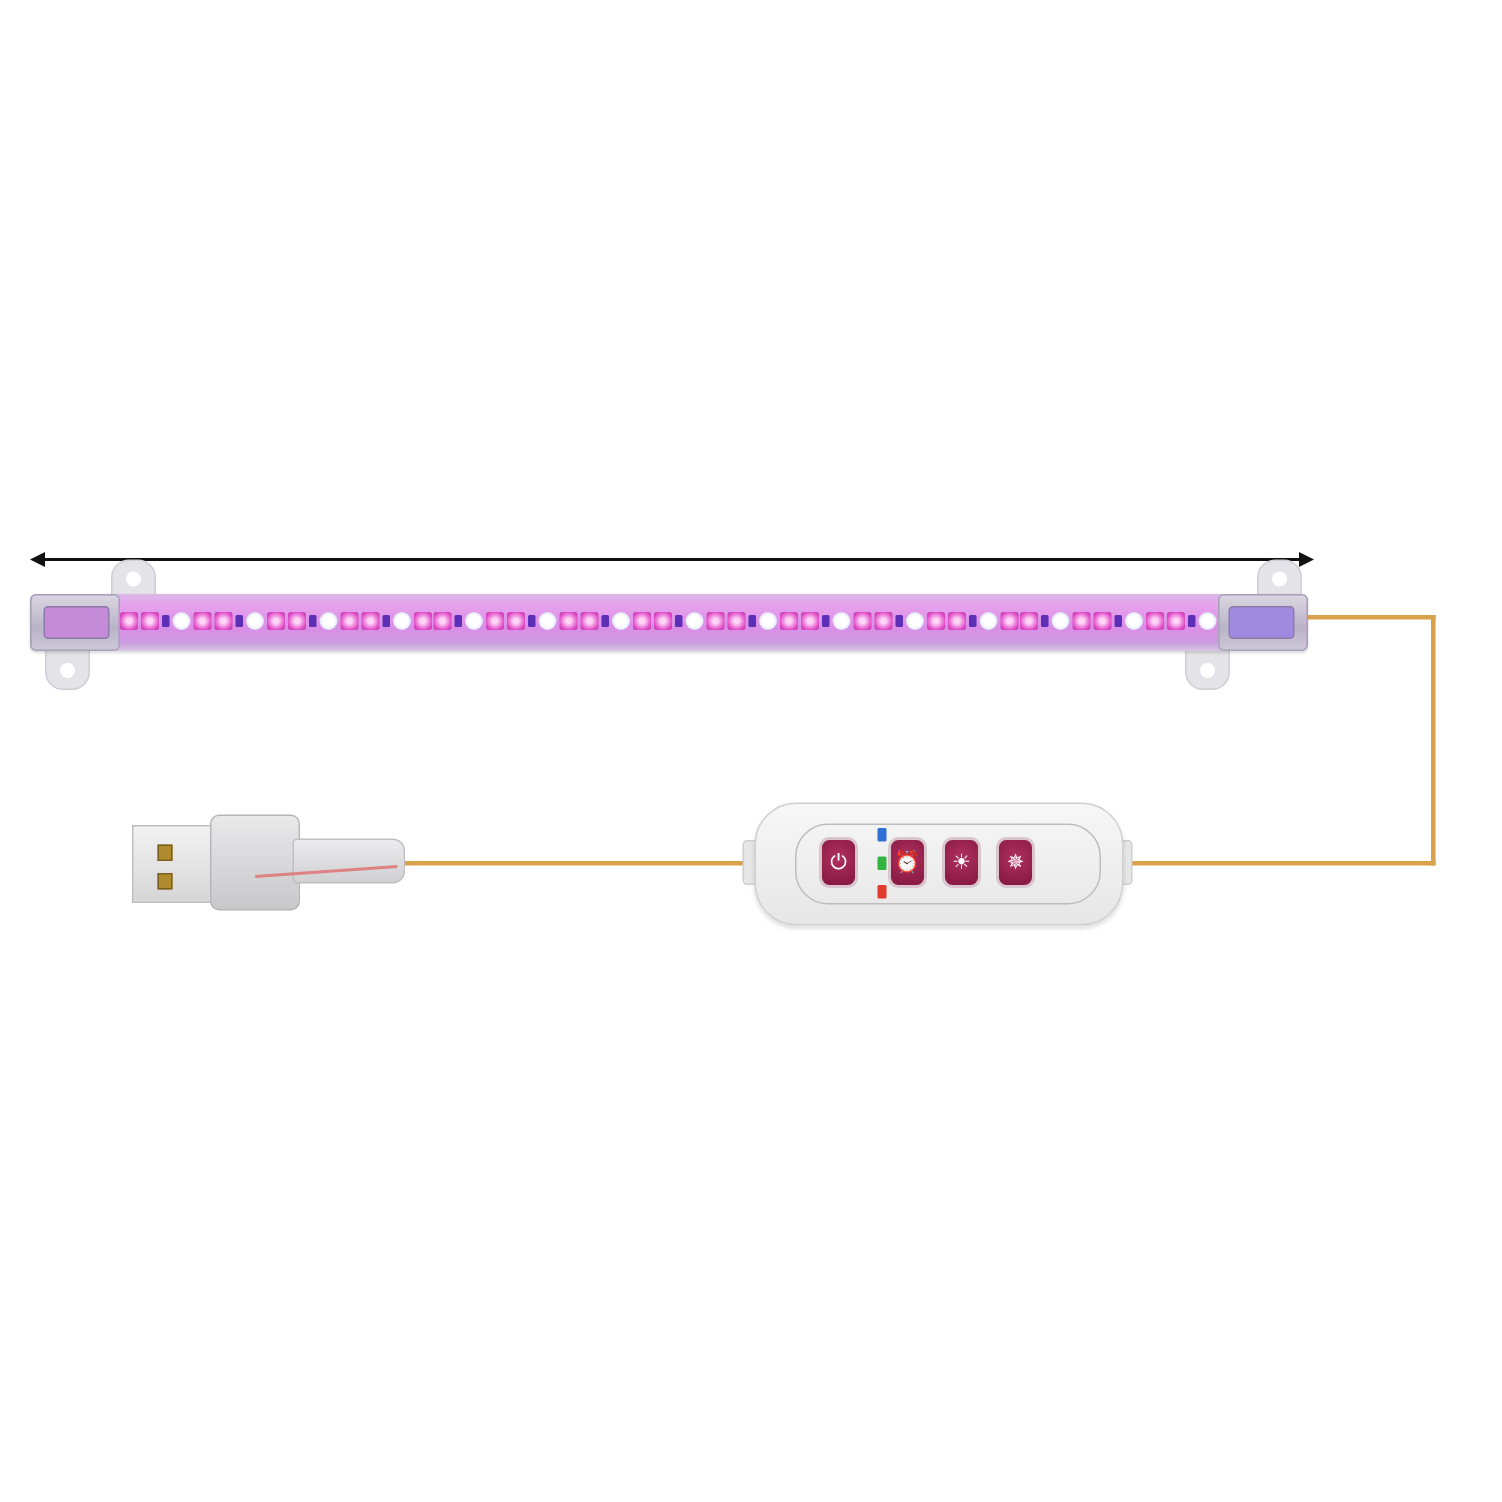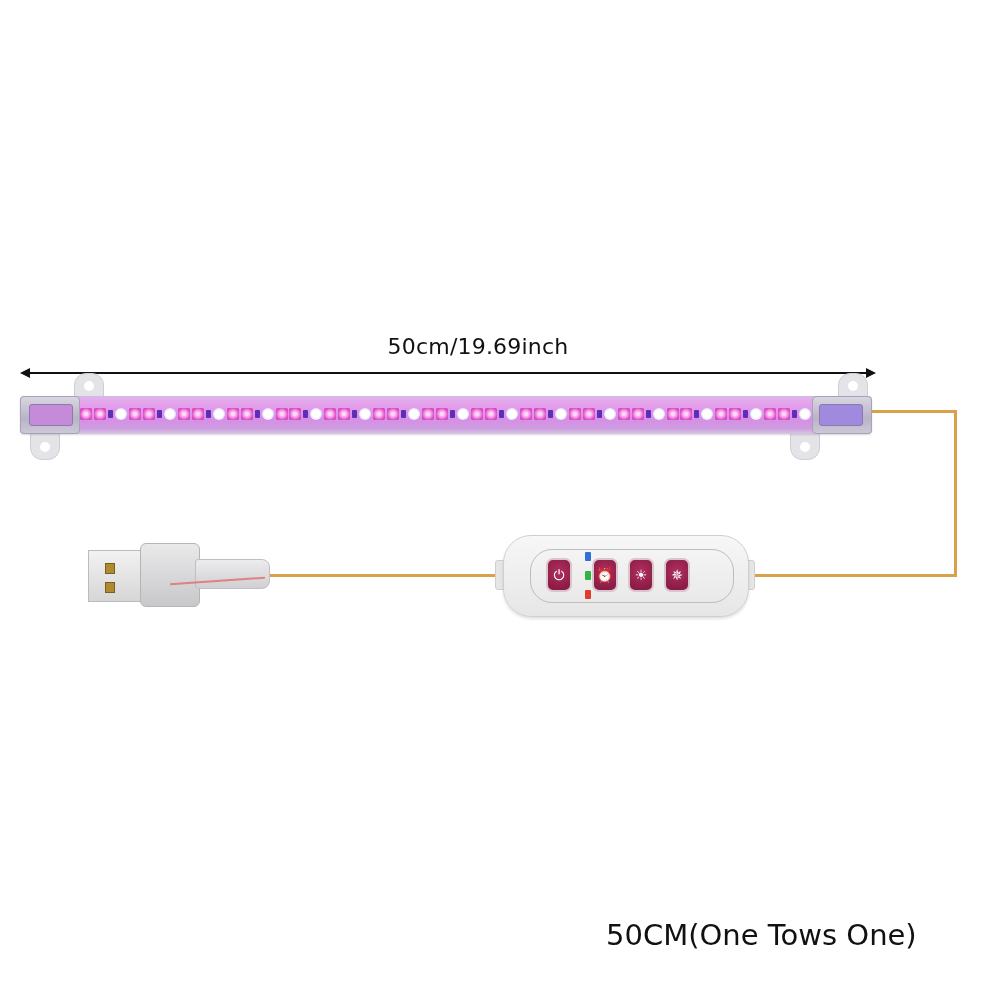--- a/index.html
+++ b/index.html
@@ -47,21 +47,20 @@
     .usb-housing .neck { position: absolute; left: 55px; top: 16px; width: 75px; height: 30px; background: linear-gradient(180deg, #ececee, #d0d0d3); border: 1px solid #c0c0c3; border-radius: 3px 8px 8px 3px; box-sizing: border-box; }
     .usb-housing .wire-red { position: absolute; left: 30px; top: 37px; width: 95px; height: 2px; background: #e06c6c; transform: rotate(-4deg); opacity: 0.8; }
 
     .caption { position: absolute; left: 606px; top: 918px; font-size: 29px; color: #111; white-space: nowrap; }
   </style>
 </head>
 <body>
 
 <div class="canvas">
 
-  <div class="dim-label">50cm/19.69inch</div>
   <div class="dim-line"></div>
   <div class="arrow-l"></div>
   <div class="arrow-r"></div>
 
   <div class="tab up" style="left:74px; top:373px;"></div>
   <div class="tab down" style="left:30px; top:432px;"></div>
   <div class="tab up" style="left:838px; top:373px;"></div>
   <div class="tab down" style="left:790px; top:432px;"></div>
 
   <div class="bar">
@@ -156,14 +155,13 @@
   <div class="usb-metal">
     <div class="usb-hole" style="top:12px;"></div>
     <div class="usb-hole" style="top:31px;"></div>
   </div>
   <div class="usb-housing">
     <div class="body"></div>
     <div class="neck"></div>
     <div class="wire-red"></div>
   </div>
 
-  <div class="caption">50CM(One Tows One)</div>
 </div>
 
 </body></html>

